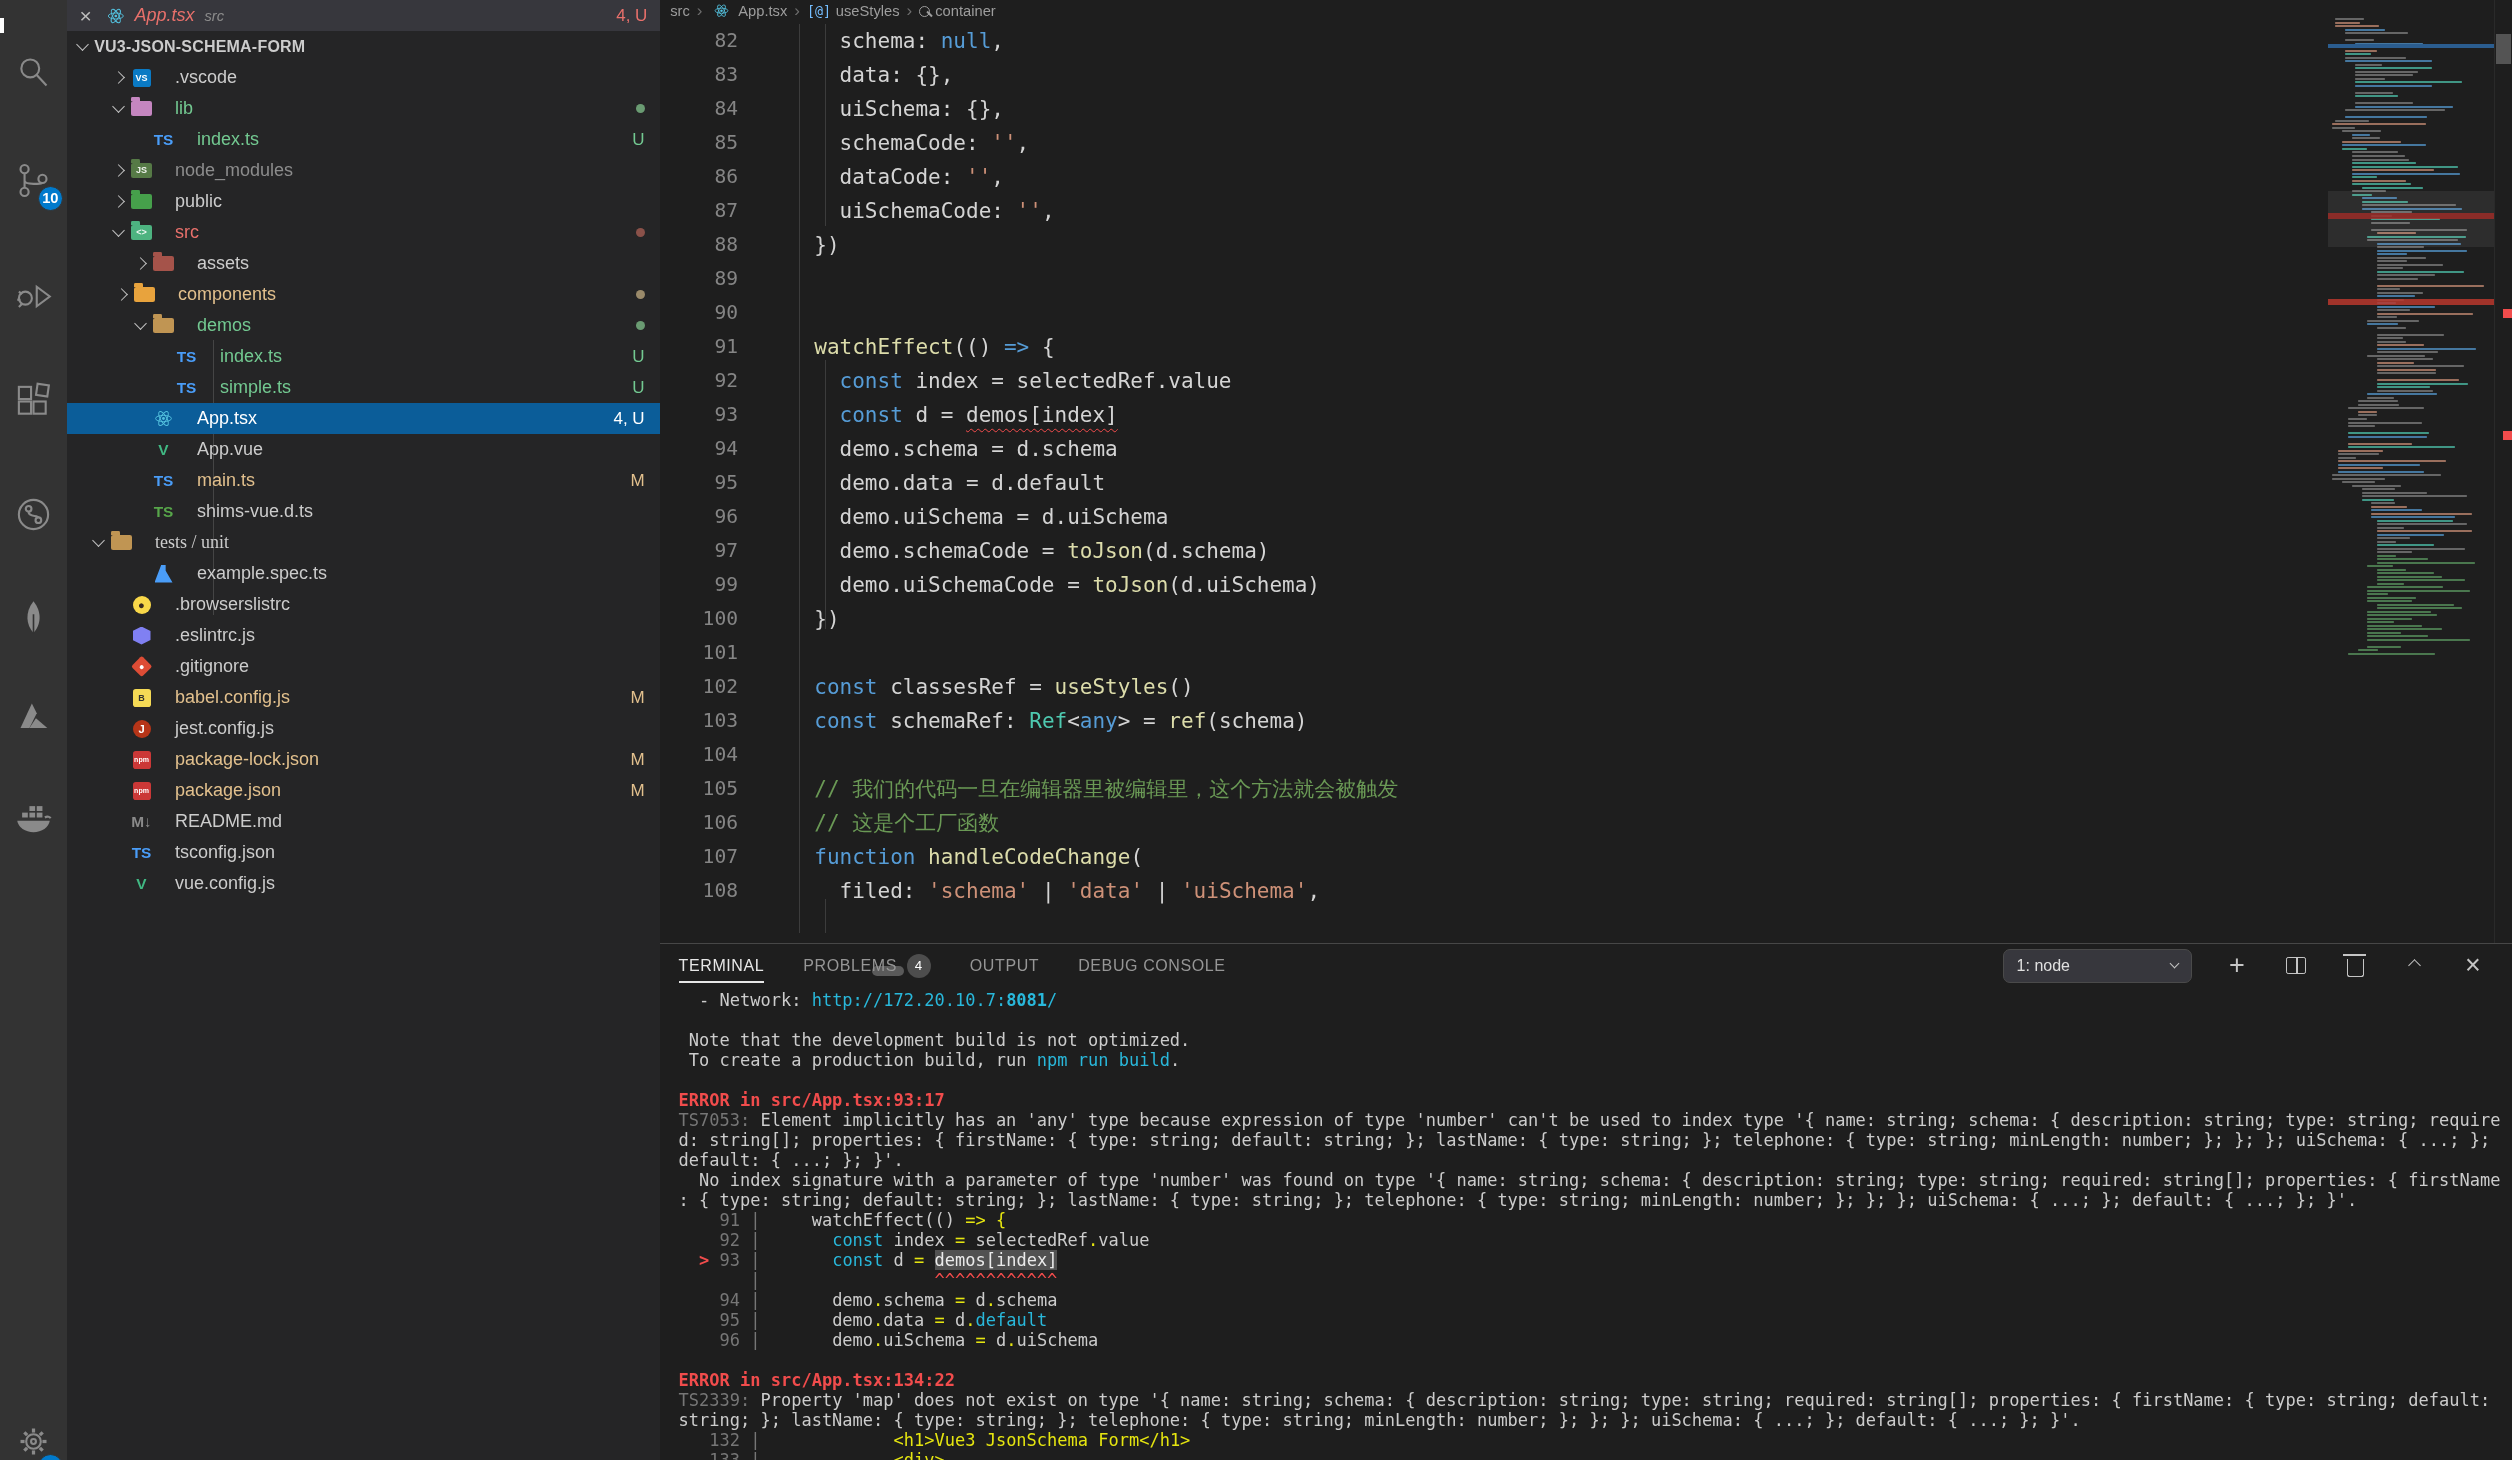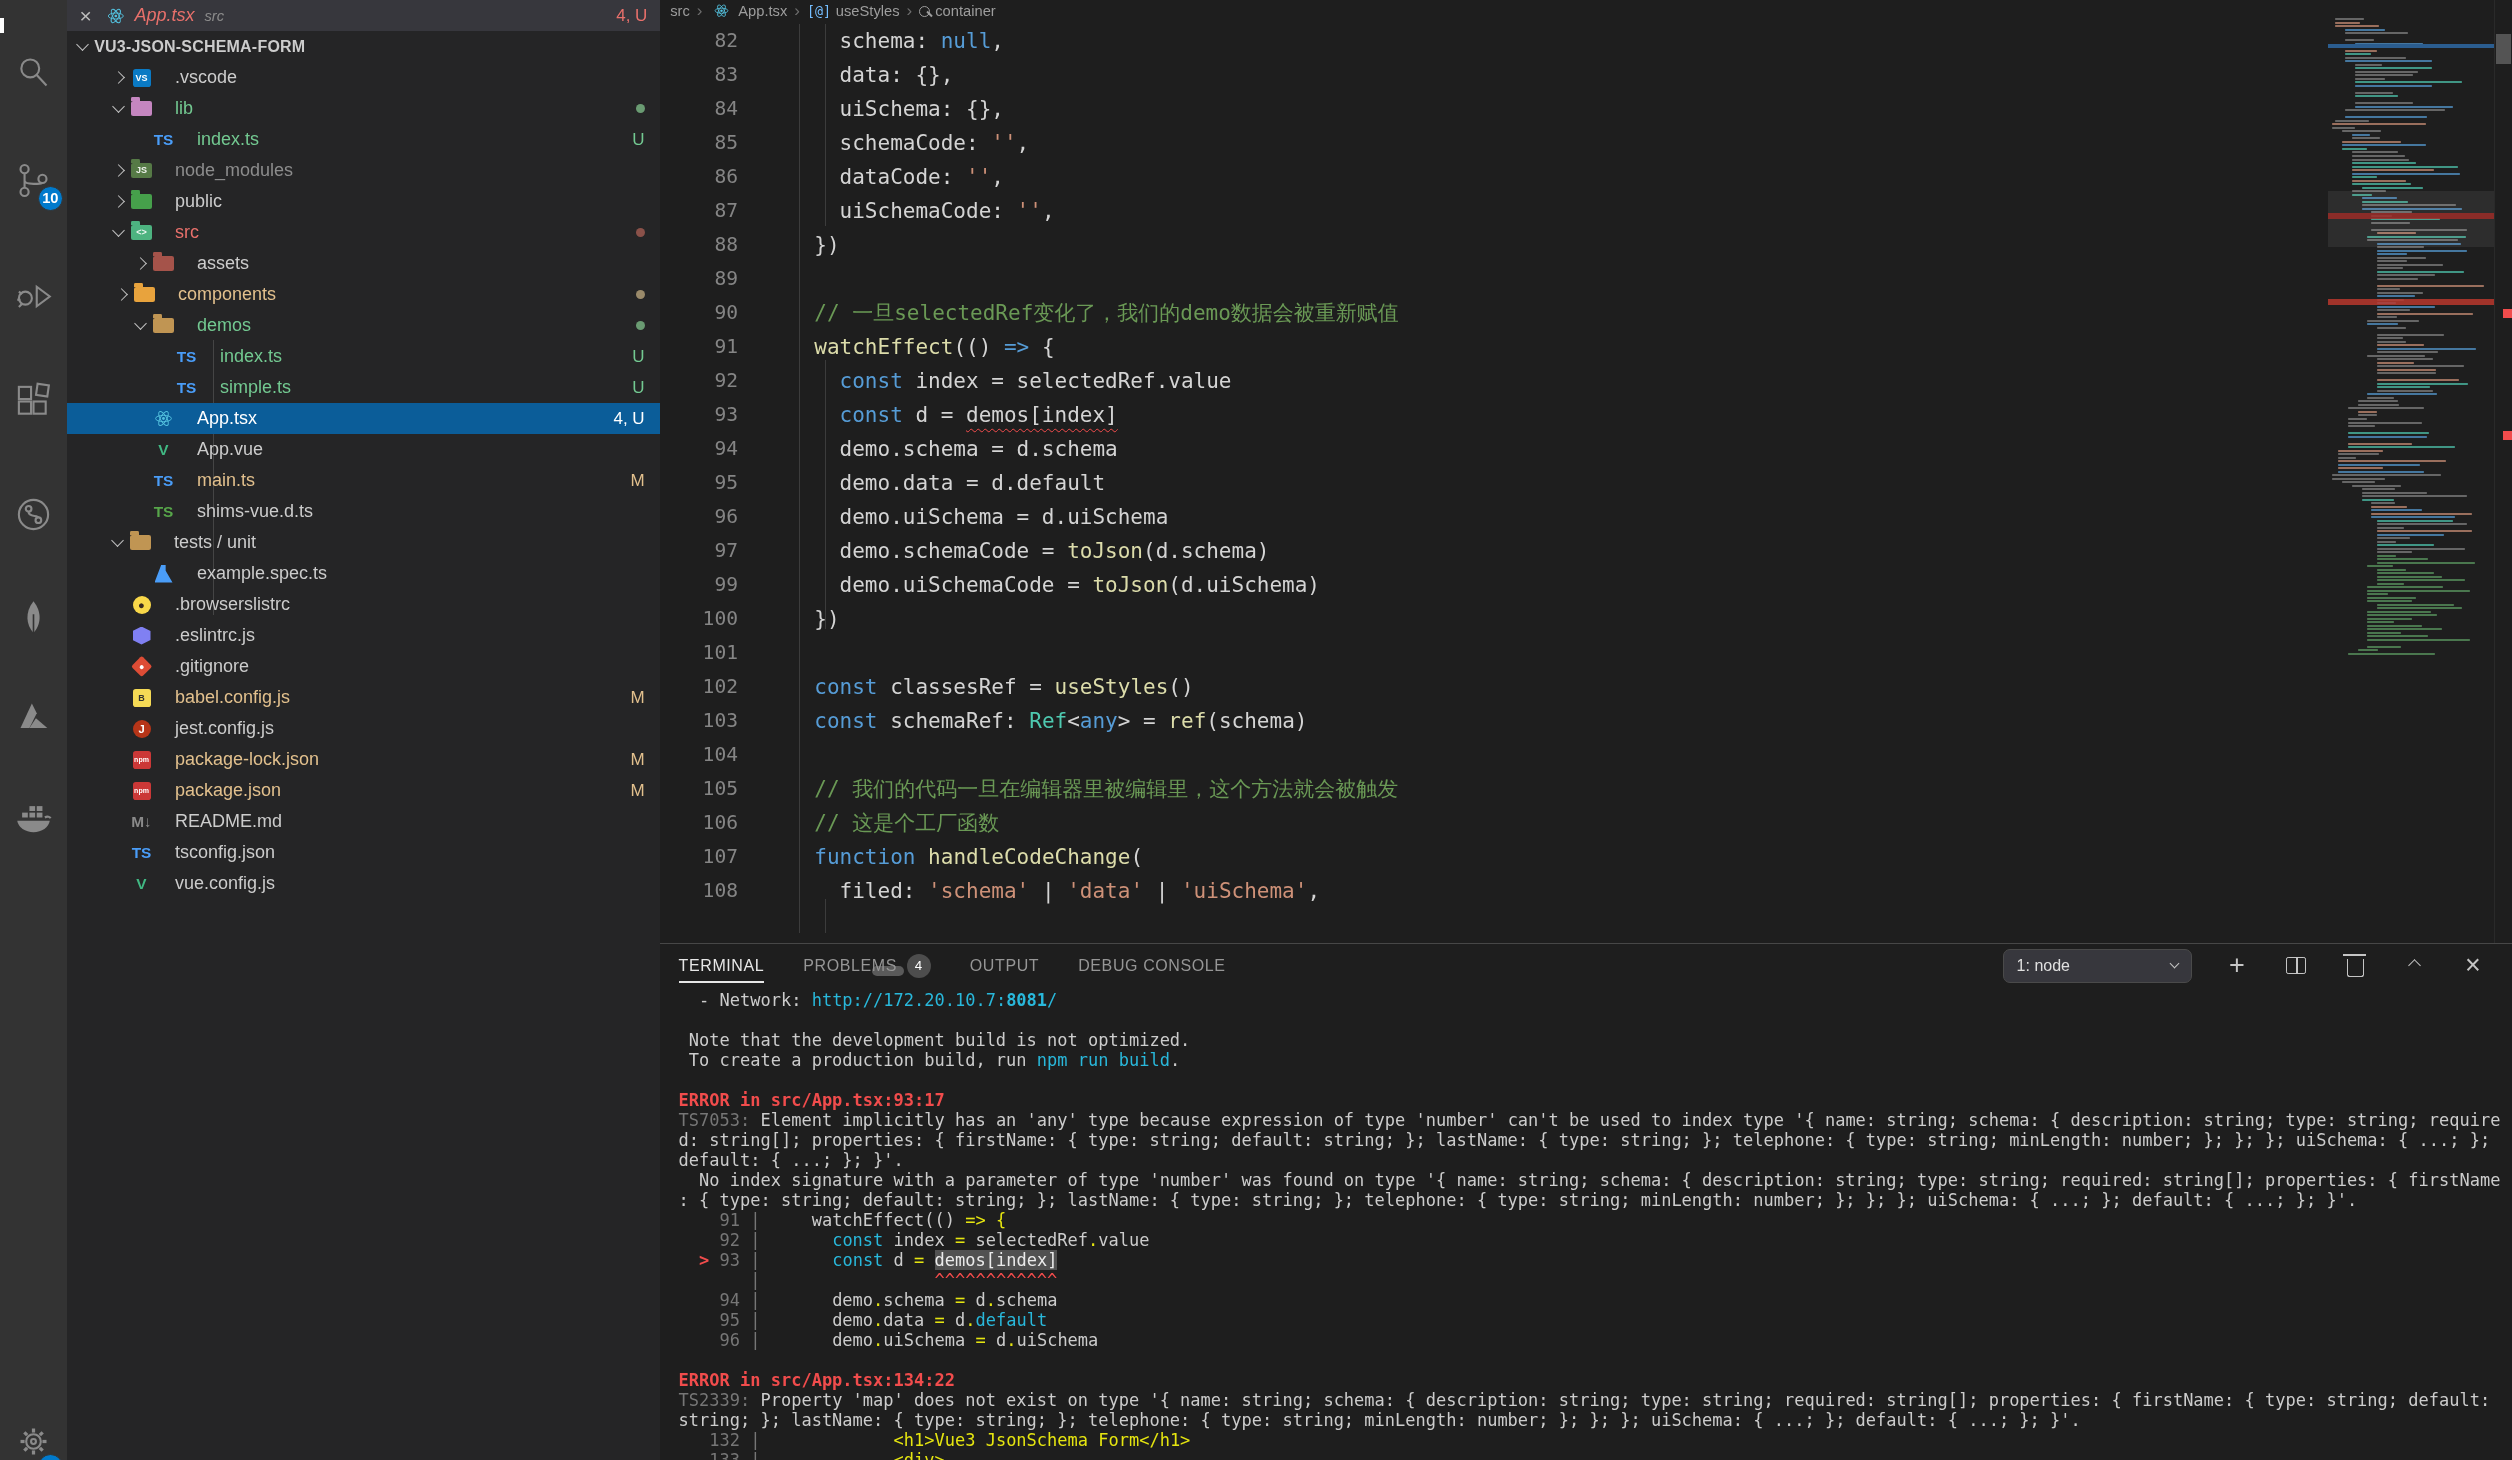--- a/index.html
+++ b/index.html
@@ -359,21 +359,21 @@
         </span>
       </div>
       <div class="trow" style="padding-left: 63px;">
         <span class="chev-slot"></span>
         <span class="ico-slot">
           <span class="tico" style="color: rgb(87, 166, 74);">TS</span>
         </span>
         <span class="tlabel">shims-vue.d.ts</span>
         <span class="tright"></span>
       </div>
-      <div class="trow" style="padding-left: 40px;">
+      <div class="trow" style="padding-left: 21px; font-family: Liberation Serif, serif;">
         <span class="chev-slot">
           <span class="chev d"></span>
         </span>
         <span class="ico-slot">
           <span class="fico" style="--fc: #c09553;"></span>
         </span>
         <span class="tlabel">tests / unit</span>
         <span class="tright"></span>
       </div>
       <div class="trow" style="padding-left: 63px;">
@@ -503,21 +503,21 @@
     </div>
   <div id="code">
       <div class="cl"><span class="ln">82</span><span class="lc"><span class="tf">    schema: </span><span class="tk">null</span><span class="tf">,</span></span></div>
       <div class="cl"><span class="ln">83</span><span class="lc"><span class="tf">    data: {},</span></span></div>
       <div class="cl"><span class="ln">84</span><span class="lc"><span class="tf">    uiSchema: {},</span></span></div>
       <div class="cl"><span class="ln">85</span><span class="lc"><span class="tf">    schemaCode: </span><span class="ts">''</span><span class="tf">,</span></span></div>
       <div class="cl"><span class="ln">86</span><span class="lc"><span class="tf">    dataCode: </span><span class="ts">''</span><span class="tf">,</span></span></div>
       <div class="cl"><span class="ln">87</span><span class="lc"><span class="tf">    uiSchemaCode: </span><span class="ts">''</span><span class="tf">,</span></span></div>
       <div class="cl"><span class="ln">88</span><span class="lc"><span class="tf">  })</span></span></div>
       <div class="cl"><span class="ln">89</span><span class="lc"></span></div>
-      <div class="cl"><span class="ln">90</span><span class="lc"><span class="tc">  // 一旦selectedRef变化了，我们的demo数据会被重新赋值</span></span></div>
+      <div class="cl"><span class="ln">90</span></div>
       <div class="cl"><span class="ln">91</span><span class="lc"><span class="tf">  </span><span class="tfn">watchEffect</span><span class="tf">(() </span><span class="tk">=&gt;</span><span class="tf"> {</span></span></div>
       <div class="cl"><span class="ln">92</span><span class="lc"><span class="tf">    </span><span class="tk">const</span><span class="tf"> index = selectedRef.value</span></span></div>
       <div class="cl"><span class="ln">93</span><span class="lc"><span class="tf">    </span><span class="tk">const</span><span class="tf"> d = </span><span class="tsq">demos[index]</span></span></div>
       <div class="cl"><span class="ln">94</span><span class="lc"><span class="tf">    demo.schema = d.schema</span></span></div>
       <div class="cl"><span class="ln">95</span><span class="lc"><span class="tf">    demo.data = d.default</span></span></div>
       <div class="cl"><span class="ln">96</span><span class="lc"><span class="tf">    demo.uiSchema = d.uiSchema</span></span></div>
       <div class="cl"><span class="ln">97</span><span class="lc"><span class="tf">    demo.schemaCode = </span><span class="tfn">toJson</span><span class="tf">(d.schema)</span></span></div>
       <div class="cl"><span class="ln">99</span><span class="lc"><span class="tf">    demo.uiSchemaCode = </span><span class="tfn">toJson</span><span class="tf">(d.uiSchema)</span></span></div>
       <div class="cl"><span class="ln">100</span><span class="lc"><span class="tf">  })</span></span></div>
       <div class="cl"><span class="ln">101</span><span class="lc"></span></div>

